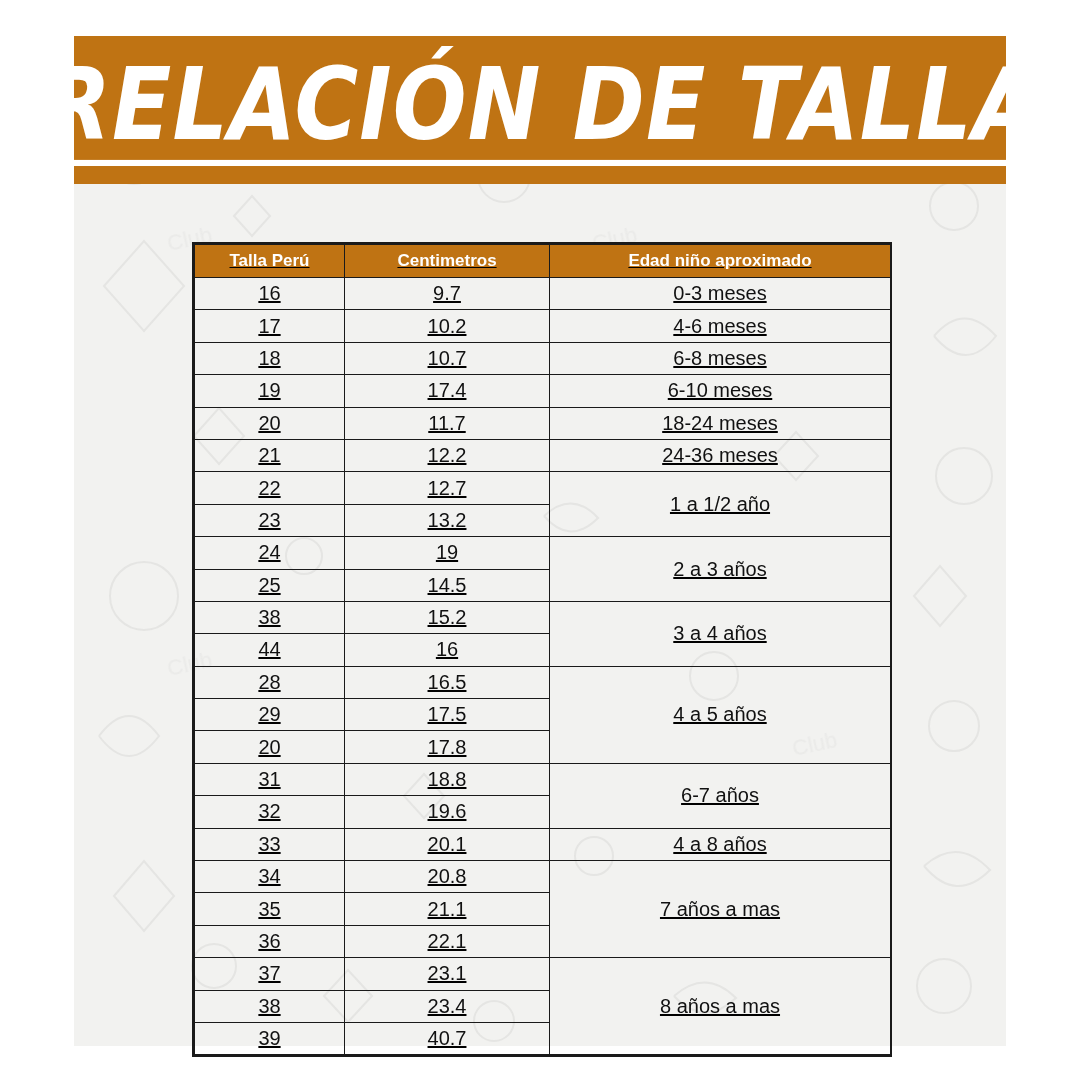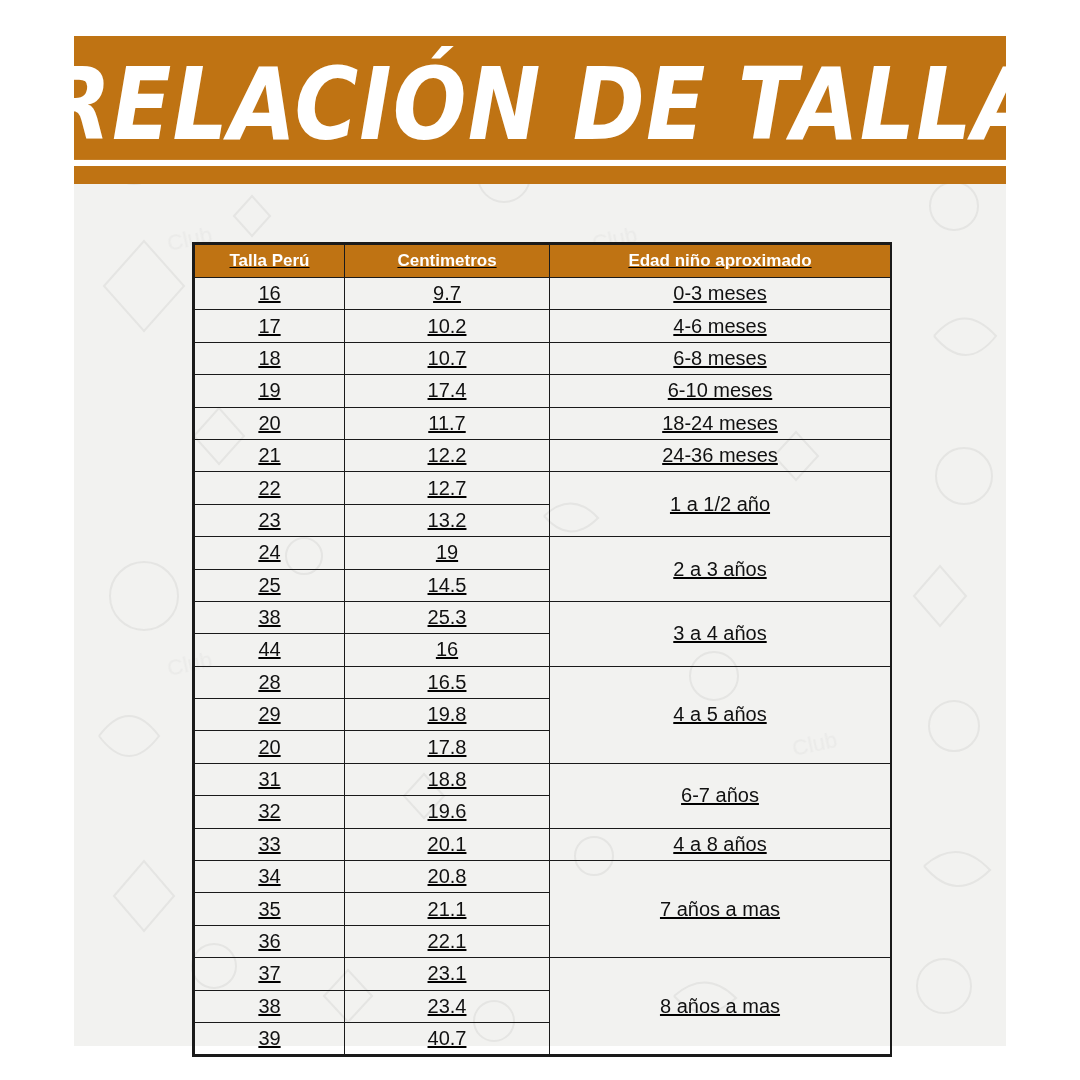--- a/index.html
+++ b/index.html
@@ -210,35 +210,35 @@
             <td>24</td>
             <td>19</td>
             <td class="age-cell" rowspan="2">2 a 3 años</td>
           </tr>
           <tr>
             <td>25</td>
             <td>14.5</td>
           </tr>
           <tr>
             <td>38</td>
-            <td>25.3</td>
+            <td>15.2</td>
             <td class="age-cell" rowspan="2">3 a  4 años</td>
           </tr>
           <tr>
             <td>44</td>
             <td>16</td>
           </tr>
           <tr>
             <td>28</td>
             <td>16.5</td>
             <td class="age-cell" rowspan="3">4  a  5 años</td>
           </tr>
           <tr>
             <td>29</td>
-            <td>19.8</td>
+            <td>17.5</td>
           </tr>
           <tr>
             <td>20</td>
             <td>17.8</td>
           </tr>
           <tr>
             <td>31</td>
             <td>18.8</td>
             <td class="age-cell" rowspan="2">6-7 años</td>
           </tr>

